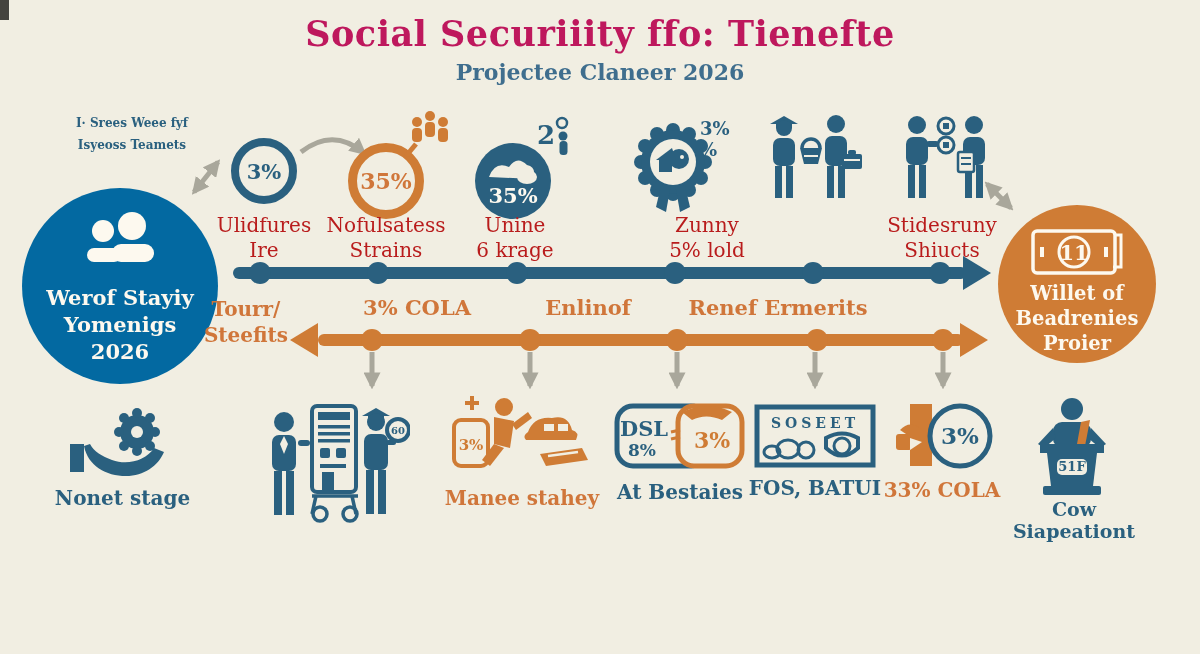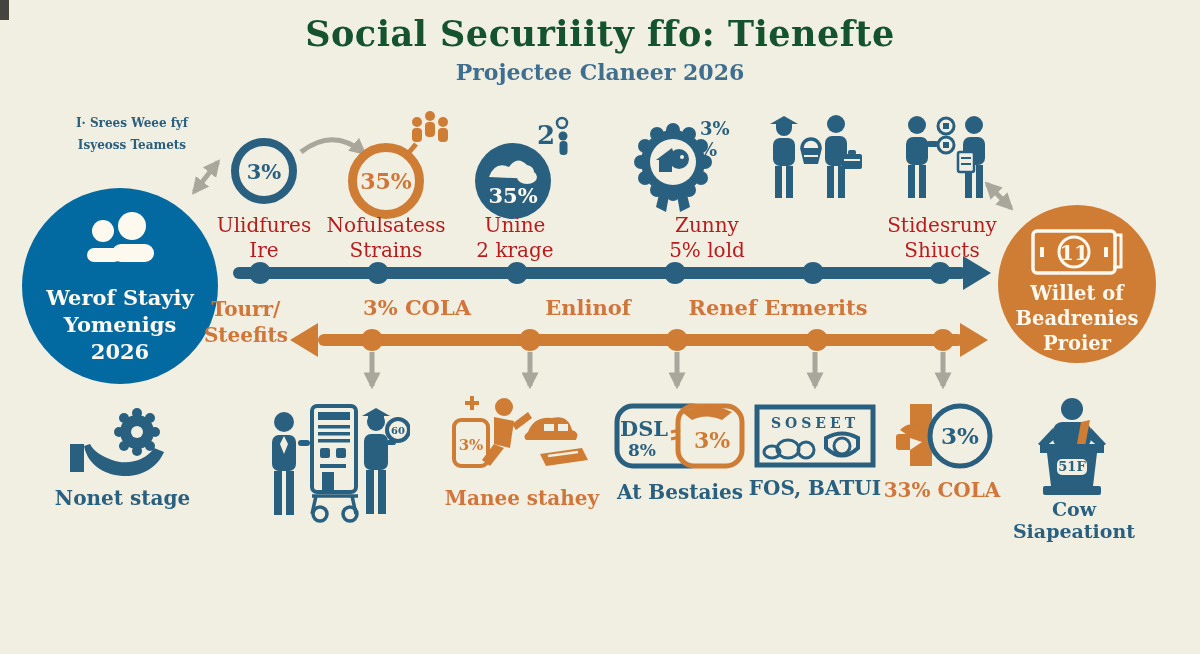--- a/index.html
+++ b/index.html
@@ -5,21 +5,21 @@
   html,body{margin:0;padding:0;background:#e8e5da;}
   #canvas{
     position:relative;width:1200px;height:654px;background:#f1eee2;
     font-family:"DejaVu Serif", serif;overflow:hidden;
   }
   .abs{position:absolute;}
   .ctr{text-align:center;}
   .blue{color:#2a607f;}
   .orange{color:#d0763a;}
   .bold{font-weight:bold;}
-  .title{left:0;top:13px;width:1200px;font-size:35px;font-weight:bold;color:#14532d;letter-spacing:.5px;}
+  .title{left:0;top:13px;width:1200px;font-size:35px;font-weight:bold;color:#be185d;letter-spacing:.5px;}
   .subtitle{left:0;top:59px;width:1200px;font-size:22px;font-weight:bold;color:#3f6e8e;}
   .intro{left:28px;top:112px;width:208px;font-size:12px;line-height:22px;font-weight:bold;color:#2a607f;}
   .bigcircle{border-radius:50%;color:#fff;}
   .left-circle{left:22px;top:188px;width:196px;height:196px;background:#0369a1;}
   .right-circle{left:998px;top:205px;width:158px;height:158px;background:#cf7c35;}
   .circle-text{width:100%;text-align:center;font-weight:bold;color:#fdf9ef;}
   .ring{border-radius:50%;box-sizing:border-box;display:flex;align-items:center;justify-content:center;font-weight:bold;}
   .ring-blue{border:8px solid #2a607f;}
   .ring-orange{border:9px solid #cf7c35;}
   .toplabel{top:213px;font-size:20px;line-height:25px;font-weight:normal;color:#b91c1c;text-align:center;}
@@ -121,21 +121,21 @@
     <div class="abs circle-text" style="top:40px;font-size:21px;">35%</div>
   </div>
   <svg class="abs" style="left:535px;top:116px;" width="38" height="46" viewBox="0 0 38 46">
     <text x="2" y="28" font-size="26" fill="#2a607f">2</text>
     <circle cx="27" cy="7" r="5" fill="none" stroke="#2a607f" stroke-width="2.5"></circle>
     <circle cx="28" cy="20" r="4.5" fill="#2a607f"></circle>
     <rect x="24.5" y="25" width="8" height="14" rx="3.5" fill="#2a607f"></rect>
   </svg>
   <div class="abs toplabel" style="left:452px;width:126px;">
     <div>Unine</div>
-    <div>2 krage</div>
+    <div>6 krage</div>
   </div>
 
   <svg class="abs" style="left:628px;top:122px;" width="90" height="92" viewBox="0 0 90 92">
     <g fill="#2a607f">
       <circle cx="45" cy="8" r="7"></circle>
         <circle cx="61" cy="12" r="7"></circle>
         <circle cx="73" cy="24" r="7"></circle>
         <circle cx="77" cy="40" r="7"></circle>
       <circle cx="73" cy="56" r="7"></circle>
         <circle cx="61" cy="68" r="7"></circle>

